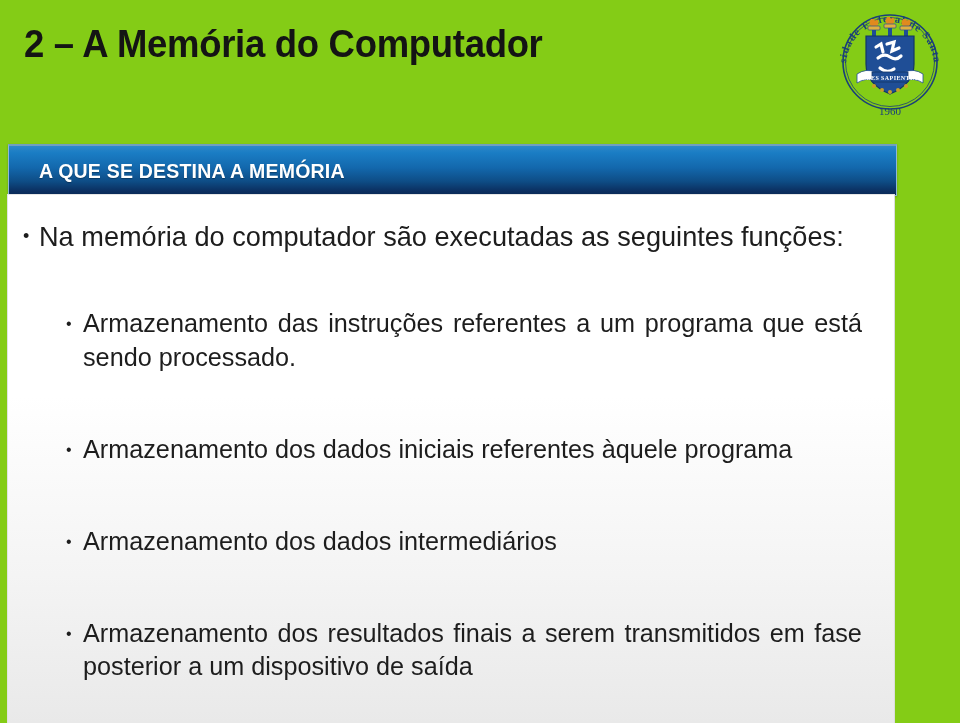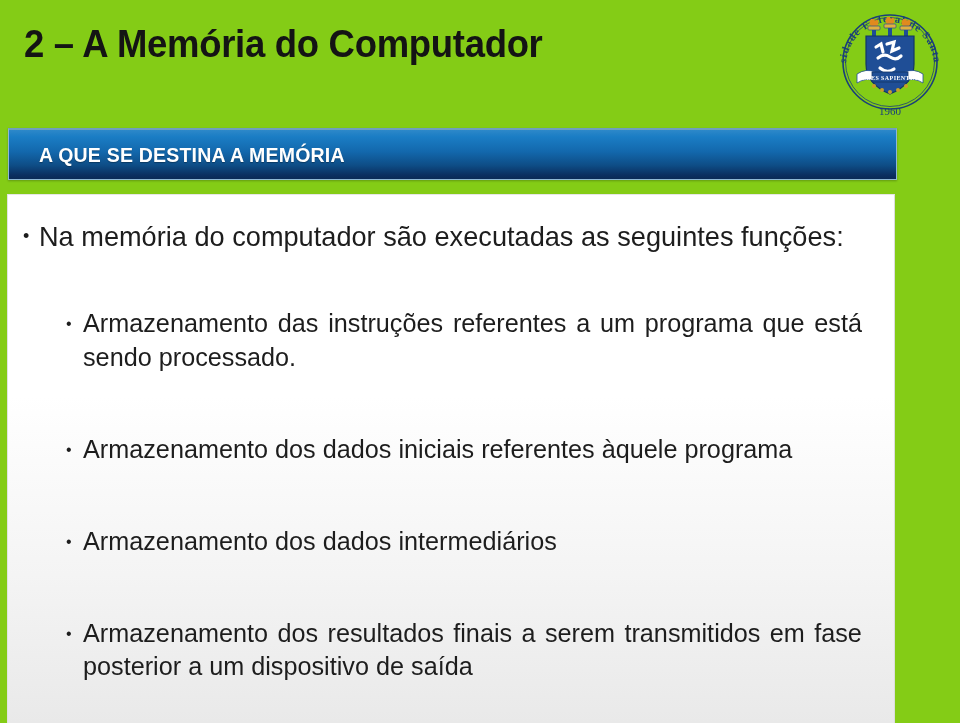--- a/index.html
+++ b/index.html
@@ -40,21 +40,21 @@
     top: 2px;
     width: 120px;
     height: 118px;
   }
   .logo svg { display: block; width: 120px; height: 118px; }
 
   
   .section-banner {
     position: absolute;
     left: 8px;
-    top: 128px;
+    top: 144px;
     width: 889px;
     height: 52px;
     background: linear-gradient(to bottom,
                 #2d88c9 0%,
                 #1a7dc4 14%,
                 #1368ad 44%,
                 #0e4d86 72%,
                 #0b2f60 92%,
                 #0a2a56 100%);
     border: 1px solid #8fb8d4;

